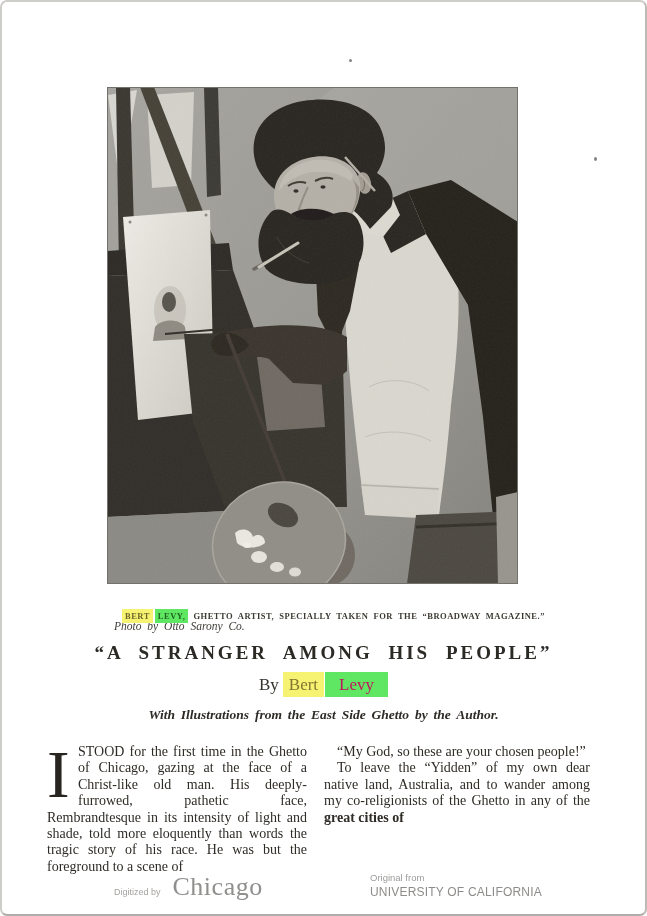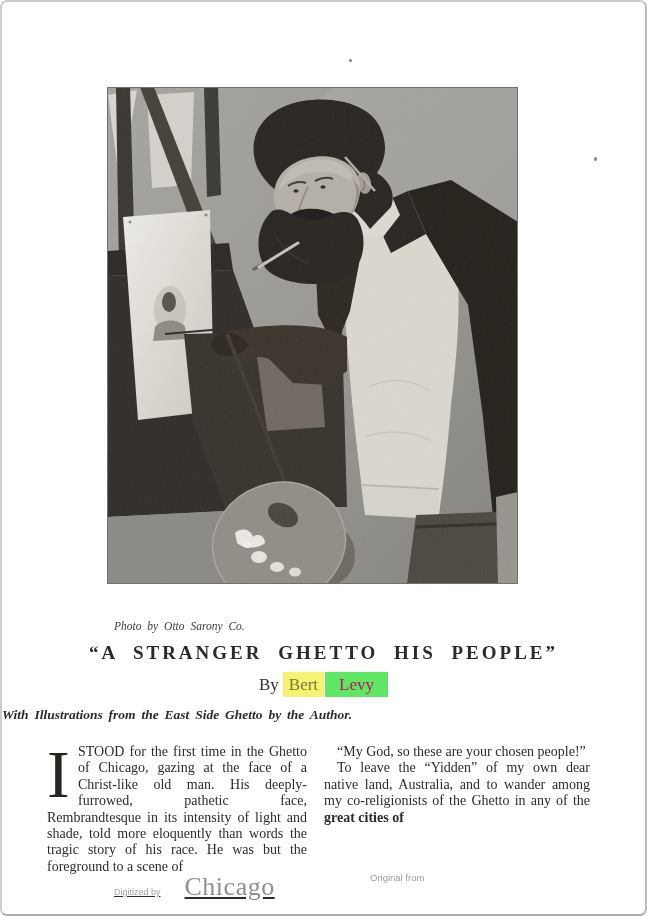--- a/index.html
+++ b/index.html
@@ -16,31 +16,31 @@
   .hl-y{background:var(--highlight-yellow,#f6f272);}
   .hl-g{background:var(--highlight-green,#5fe763);}
   .caption .hl-y{color:#6e6527;padding:2px 3px;}
   .caption .hl-g{color:#1e641e;padding:2px 3px;margin-left:2px;}
   .title{position:absolute;left:0;right:0;top:640px;margin:0;text-align:center;
          font-size:19px;font-weight:700;letter-spacing:3px;word-spacing:8px;color:#2c2a25;}
   .byline{position:absolute;left:0;right:0;top:673px;text-align:center;font-size:17px;
           word-spacing:2px;color:#35322c;}
   .byline .hl-y{color:#857531;padding:3px 6px;margin-left:4px;}
   .byline .hl-g{color:#be185d;padding:3px 14px;margin-left:1px;}
-  .subtitle{position:absolute;left:0;right:0;top:705px;text-align:left;font-style:italic;
+  .subtitle{position:absolute;left:0;right:0;top:705px;text-align:center;font-style:italic;
             font-weight:700;font-size:13.5px;word-spacing:2.5px;color:#2e2b26;}
   .col{position:absolute;top:742px;font-size:14px;line-height:16.4px;text-align:justify;}
   .col p{margin:0;}
   .col-left{left:45px;width:260px;}
   .col-right{left:322px;width:266px;}
   .ind{text-indent:13px;}
   .bold-run{font-weight:700;}
   .dropcap{float:left;font-size:68px;line-height:56px;height:62px;width:24px;
            margin:2px 7px 0 0;color:#282420;}
-  .footer-left{position:absolute;left:112px;top:872px;display:flex;align-items:baseline;gap:24px;text-decoration:underline;}
+  .footer-left{position:absolute;left:112px;top:872px;display:flex;align-items:baseline;gap:12px;}
   .dig{font-family:"Liberation Sans",sans-serif;font-size:9px;color:var(--footer-gray,#a5a3a1);}
   .google{font-size:26px;color:#8f8f8d;letter-spacing:.5px;line-height:1;}
   .footer-right{position:absolute;left:368px;top:870px;width:180px;text-align:left;
                 font-family:"Liberation Sans",sans-serif;}
   .orig{font-size:9.5px;color:#9e9c9a;line-height:11px;}
   .univ{font-size:12px;color:#8e8c8a;letter-spacing:.2px;margin-top:2px;}
   .speck{position:absolute;background:#85837f;border-radius:50%;}
   .s1{left:347px;top:57px;width:3px;height:3px;}
   .s2{left:592px;top:155px;width:3px;height:4px;}
 </style>
@@ -150,22 +150,26 @@
         <ellipse cx="140" cy="458" rx="4" ry="3" fill="#f0eee8"></ellipse>
       </g>
     </g>
 
     <rect width="411" height="497" fill="#ffffff" filter="url(#grain)" opacity="0.35"></rect>
     <rect x="0.5" y="0.5" width="410" height="496" fill="none" stroke="#73716c" stroke-width="1"></rect>
   </svg>
 
   <div class="credit">Photo by Otto Sarony Co.</div>
 
+  <div class="caption">
+    <span class="hl-y">BERT</span><span class="hl-g">LEVY,</span>
+    <span>GHETTO ARTIST, SPECIALLY TAKEN FOR THE “BROADWAY MAGAZINE.”</span>
+  </div>
 
-  <h1 class="title">“A STRANGER GHETTO HIS PEOPLE”</h1>
+  <h1 class="title">“A STRANGER AMONG HIS PEOPLE”</h1>
 
   <div class="byline">
     <span>By</span><span class="hl-y">Bert</span><span class="hl-g">Levy</span>
   </div>
 
   <div class="subtitle">With Illustrations from the East Side Ghetto by the Author.</div>
 
   <div class="col col-left">
     <p><span class="dropcap">I</span><span>STOOD for the first time in the Ghetto of Chicago, gazing at the face of a Christ-like old man. His deeply-furrowed, pathetic face, Rembrandtesque in its intensity of light and shade, told more eloquently than words the tragic story of his race.  He was but the foreground to a scene of</span></p>
   </div>
@@ -175,17 +179,18 @@
     <p class="ind"><span>To leave the “Yidden” of my own dear native land, Australia, and to wander among my co-religionists of the Ghetto in any of the </span><span class="bold-run">great cities of</span></p>
   </div>
 
   <div class="footer-left">
     <span class="dig">Digitized by</span>
     <span class="google">Chicago</span>
   </div>
 
   <div class="footer-right">
     <div class="orig">Original from</div>
+    <div class="univ">UNIVERSITY OF CALIFORNIA</div>
   </div>
 
   <div class="speck s1"></div>
   <div class="speck s2"></div>
 </div>
 
 </body></html>

